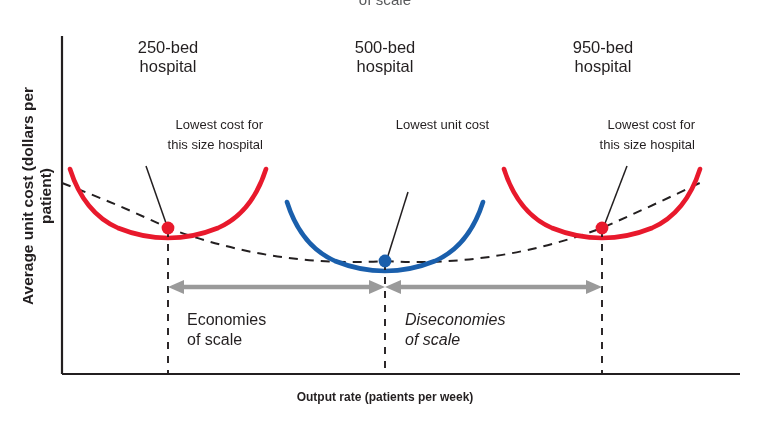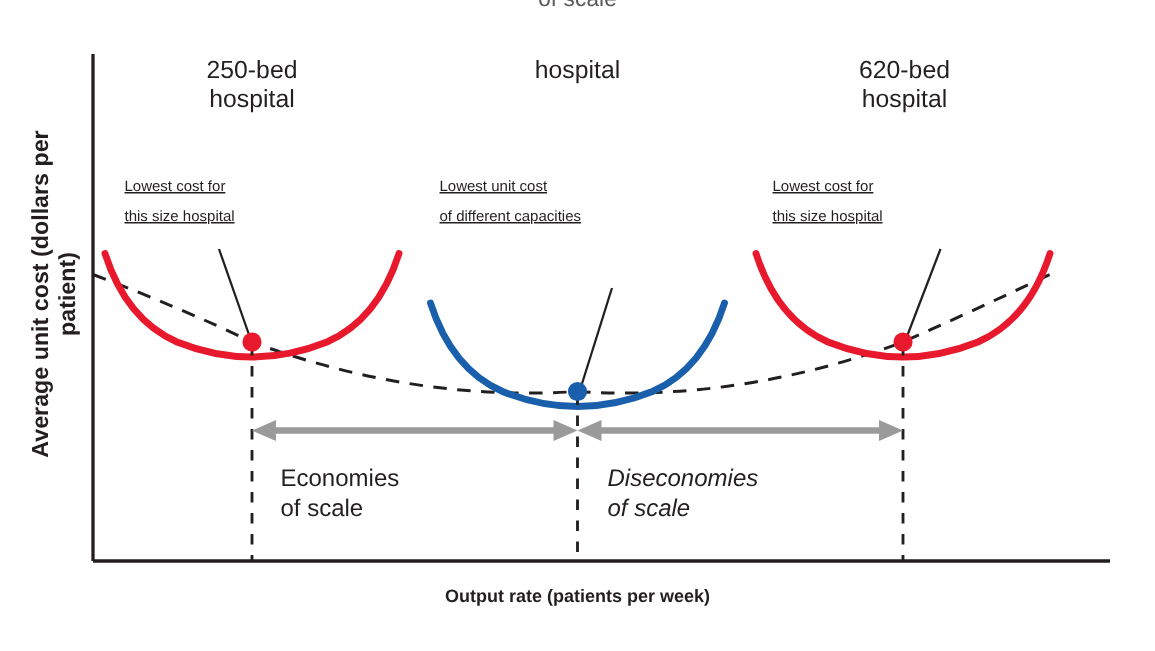--- a/index.html
+++ b/index.html
@@ -15,23 +15,22 @@
 
   .hdr{
     position:absolute;text-align:center;font-size:16.5px;line-height:19px;
     color:#231f20;width:170px;
   }
   .hdr-250{left:83px;top:38px;}
   .hdr-500{left:300px;top:38px;}
   .hdr-750{left:518px;top:38px;}
 
   .note{
-    position:absolute;text-align:left;font-size:10px;line-height:19.5px;
+    position:absolute;text-align:right;font-size:13px;line-height:19.5px;
     color:#231f20;
-    text-decoration:underline;
   }
   .note-left{left:83px;top:115px;width:180px;}
   .note-mid{left:293px;top:115px;width:196px;}
   .note-right{left:515px;top:115px;width:180px;}
 
   .scale-lbl{
     position:absolute;text-align:left;font-size:16px;line-height:20px;
     color:#231f20;width:180px;
   }
   .scale-left{left:187px;top:310px;}
@@ -92,34 +91,34 @@
       <polygon points="385,287 401,280 401,294" fill="#9a9a9a"></polygon>
       <polygon points="602,287 586,280 586,294" fill="#9a9a9a"></polygon>
     </g>
   </svg>
 
   <div class="hdr hdr-250">
     <div>250-bed</div>
     <div>hospital</div>
   </div>
   <div class="hdr hdr-500">
+    <div>500-bed</div>
     <div>hospital</div>
   </div>
   <div class="hdr hdr-750">
-    <div>620-bed</div>
+    <div>950-bed</div>
     <div>hospital</div>
   </div>
 
   <div class="note note-left">
     <div>Lowest cost for</div>
     <div>this size hospital</div>
   </div>
   <div class="note note-mid">
     <div>Lowest unit cost</div>
-    <div>of different capacities</div>
   </div>
   <div class="note note-right">
     <div>Lowest cost for</div>
     <div>this size hospital</div>
   </div>
 
   <div class="scale-lbl scale-left">
     <div>Economies</div>
     <div>of scale</div>
   </div>

